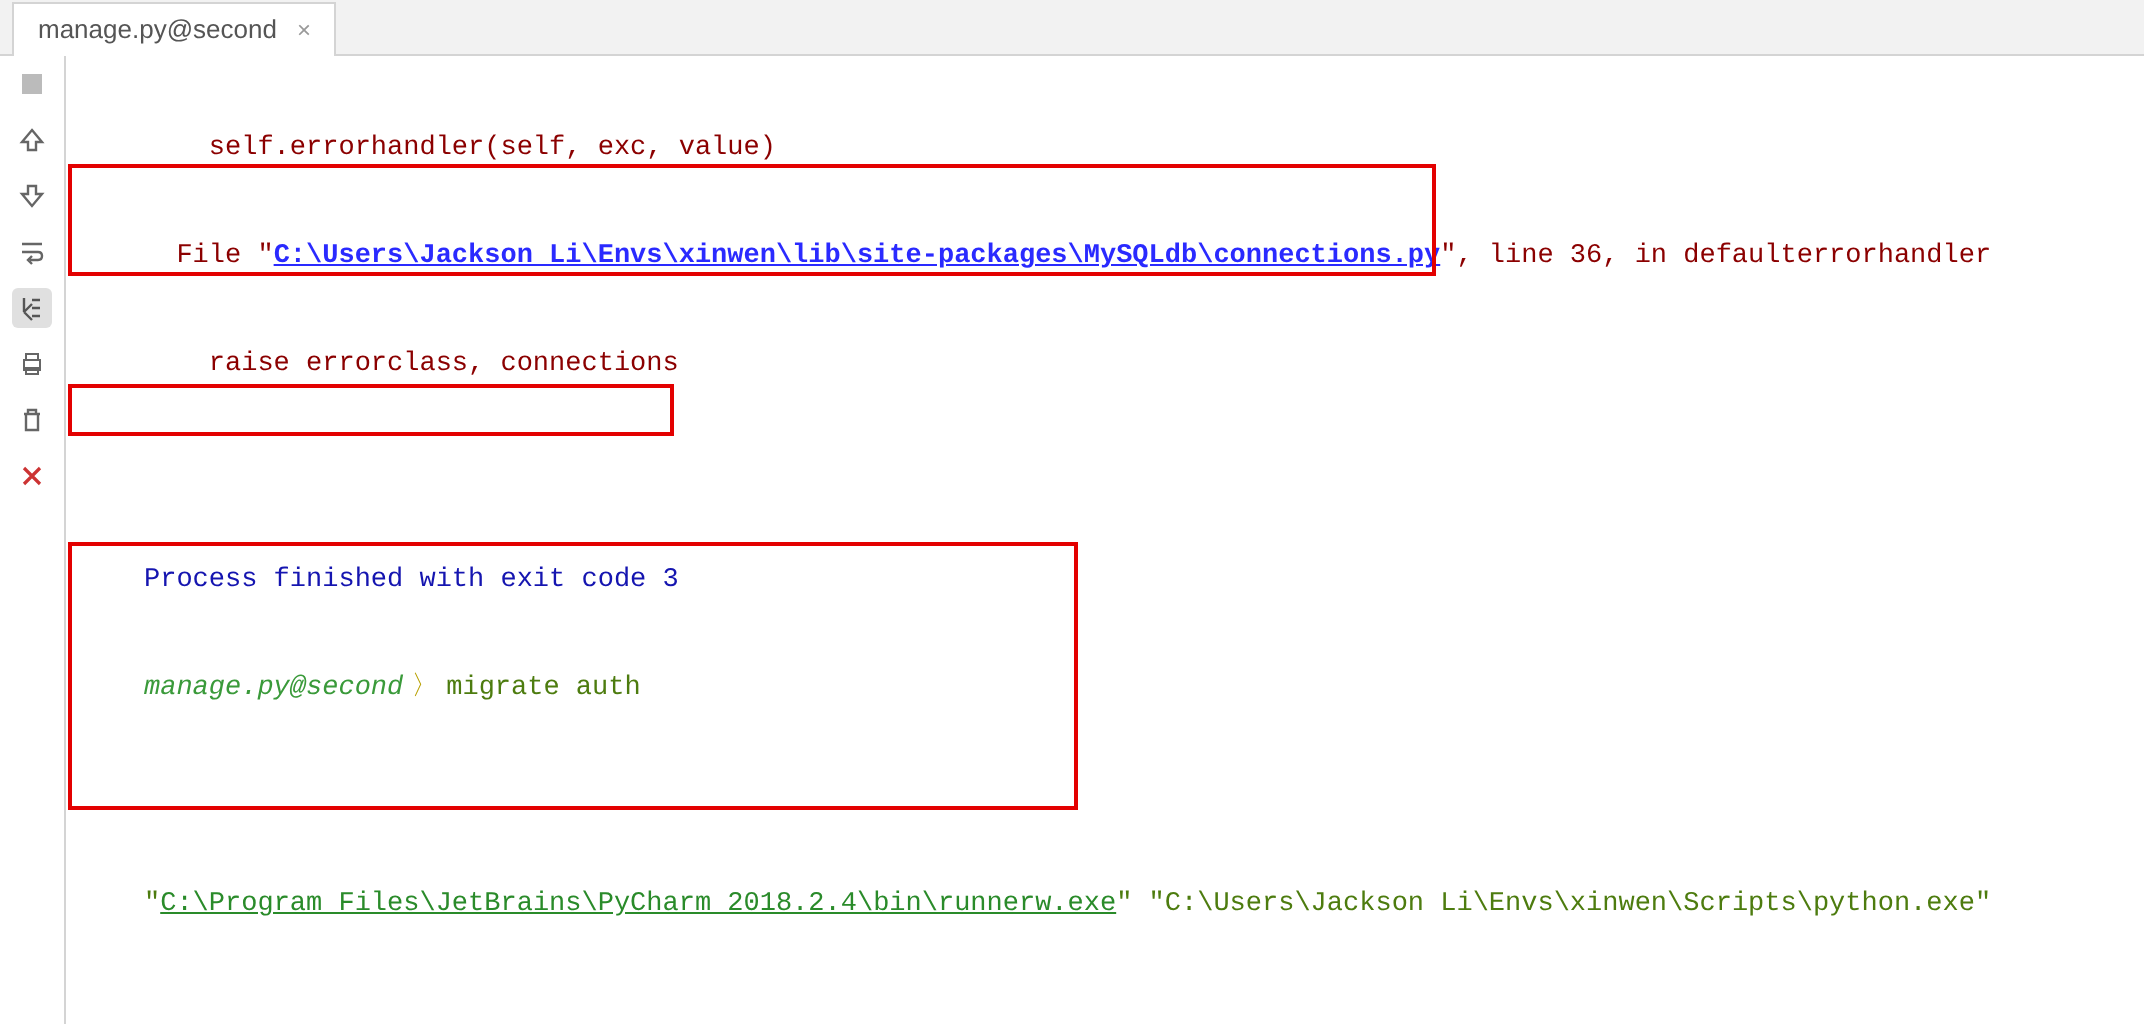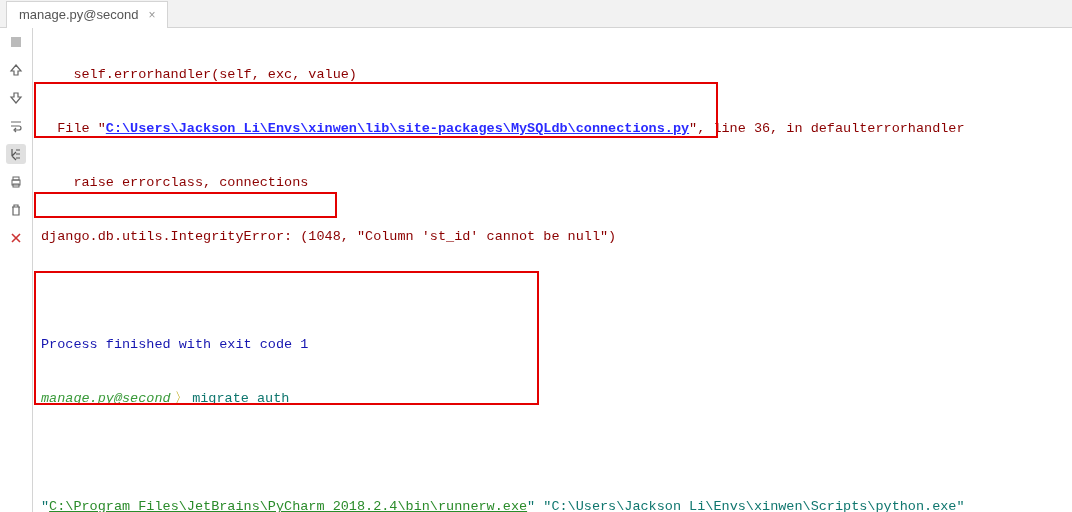--- a/index.html
+++ b/index.html
@@ -71,29 +71,29 @@
     padding: 6px 8px 6px 8px;
     line-height: 27px;
     white-space: pre;
     position: relative;
     overflow: hidden;
   }
   .c-darkred { color: #8b0000; }
   .c-link { color: #2a2aff; text-decoration: underline; font-weight: bold; }
   .c-blue { color: #1515b0; }
   .c-green { color: #3a9a3a; font-style: italic; }
-  .c-gray { color: #0f766e; text-align: right; }
+  .c-gray { color: #4d7c0f; text-align: right; }
   .c-path { color: #2a8b2a; text-decoration: underline; }
 
   .redbox {
     position: absolute;
     border: 2px solid #e30000;
     pointer-events: none;
   }
-  .line { display: block; }
+  .line { display: block; margin-left: 31px; }
   .prompt-arrow { color: #b8a000; padding: 0 4px; }
 </style>
 </head>
 <body>
 
 <div class="tab-bar">
   <div class="tab">
     <span>manage.py@second</span>
     <span class="close-x">×</span>
   </div>
@@ -143,23 +143,22 @@
       <svg width="12" height="12" viewBox="0 0 12 12">
           <path d="M2 2 L10 10 M10 2 L2 10" stroke="#c33" stroke-width="1.6"></path>
         </svg>
     </div>
   </div>
 
   <div class="console">
 <span class="line c-darkred">    self.errorhandler(self, exc, value)</span>
 <span class="line"><span class="c-darkred">  File "</span><span class="c-link">C:\Users\Jackson Li\Envs\xinwen\lib\site-packages\MySQLdb\connections.py</span><span class="c-darkred">", line 36, in defaulterrorhandler</span></span>
 <span class="line c-darkred">    raise errorclass, connections</span>
-<span class="line c-darkred">django.db.utils.IntegrityError: (1048, "Column 'st_id' cannot be null")</span>
 <span class="line"> </span>
-<span class="line c-blue">Process finished with exit code 1</span>
+<span class="line c-blue">Process finished with exit code 3</span>
 <span class="line"><span class="c-green">manage.py@second</span><span class="prompt-arrow">〉</span><span class="c-gray">migrate auth</span></span>
 <span class="line"> </span>
 <span class="line"><span class="c-gray">"</span><span class="c-path">C:\Program Files\JetBrains\PyCharm 2018.2.4\bin\runnerw.exe</span><span class="c-gray">" "C:\Users\Jackson Li\Envs\xinwen\Scripts\python.exe"</span></span>
 
 
 
 
 
 
 

